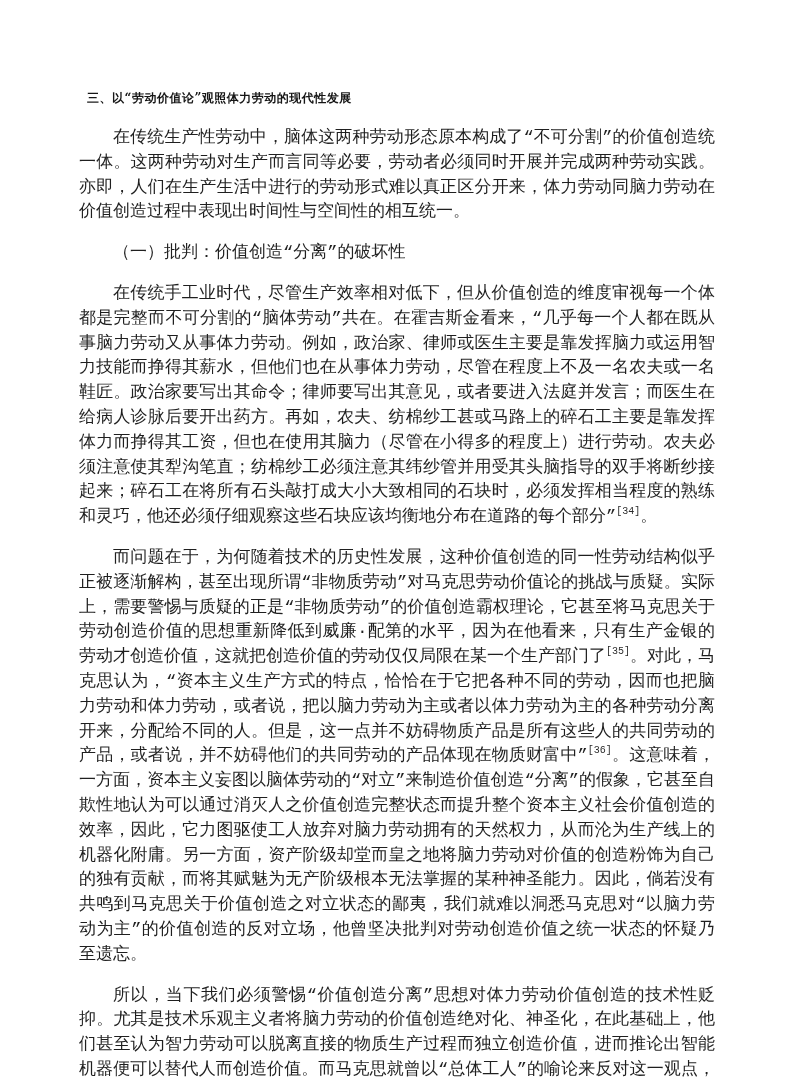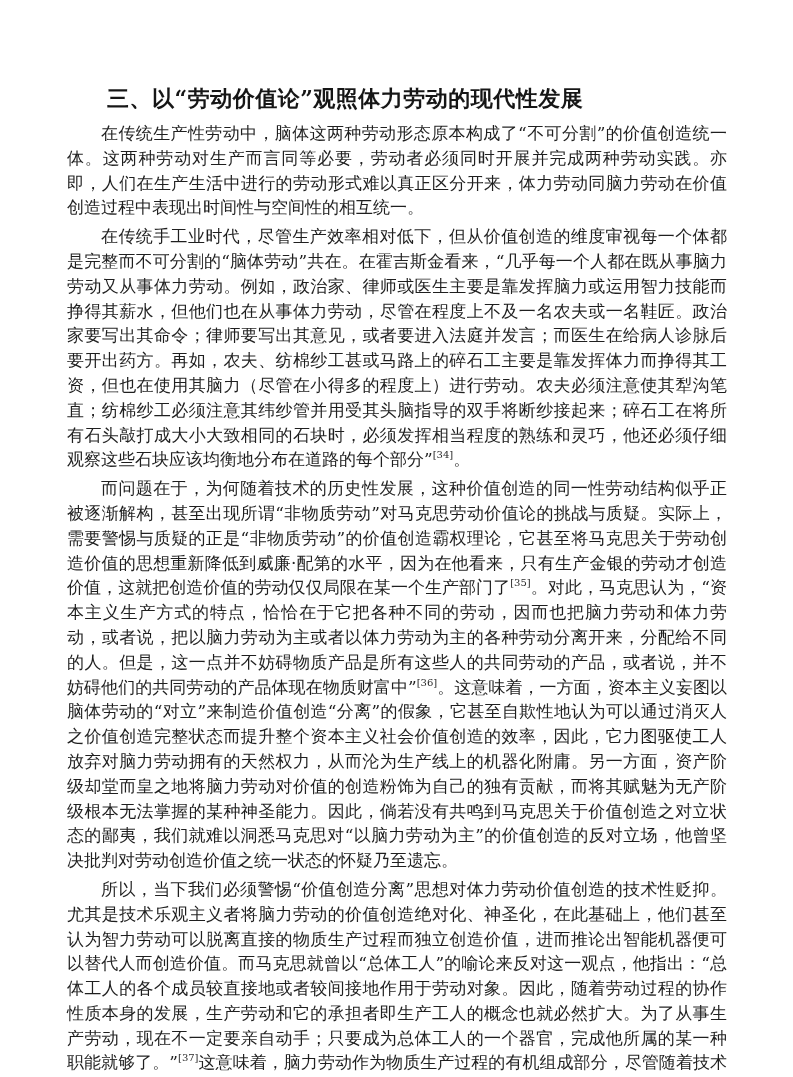--- a/index.html
+++ b/index.html
@@ -16,54 +16,56 @@
   }
   .page {
     box-sizing: border-box;
     width: 793px;
     height: 1077px;
     padding: 86px 62px 0 63px;
     background: #ffffff;
   }
   .heading {
     margin: 0 0 11px 0;
-    font-size: 22px;
+    font-size: 12px;
     font-weight: bold;
     line-height: 24px;
     text-indent: 2em;
     letter-spacing: 0.5px;
     color: #161616;
   }
   .para {
-    margin: 4px;
+    margin: 16px;
     font-size: 17px;
     line-height: 24.8px;
     text-align: justify;
     text-justify: inter-ideograph;
     text-indent: 2em;
     word-break: break-all;
     color: #1f1f1f;
+    font-family: Liberation Mono, monospace;
   }
   .fn {
     font-size: 10px;
     line-height: 0;
     vertical-align: super;
     letter-spacing: 0;
     color: #2a2a2a;
   }
 </style>
 </head>
 <body>
 
 <div class="page">
 
   <h2 class="heading">三、以“劳动价值论”观照体力劳动的现代性发展</h2>
 
   <p class="para"><span>在传统生产性劳动中，脑体这两种劳动形态原本构成了“不可分割”的价值创造统一体。这两种劳动对生产而言同等必要，劳动者必须同时开展并完成两种劳动实践。亦即，人们在生产生活中进行的劳动形式难以真正区分开来，体力劳动同脑力劳动在价值创造过程中表现出时间性与空间性的相互统一。</span></p>
 
+  <p class="para"><span>（一）批判：价值创造“分离”的破坏性</span></p>
 
   <p class="para"><span>在传统手工业时代，尽管生产效率相对低下，但从价值创造的维度审视每一个体都是完整而不可分割的“脑体劳动”共在。在霍吉斯金看来，“几乎每一个人都在既从事脑力劳动又从事体力劳动。例如，政治家、律师或医生主要是靠发挥脑力或运用智力技能而挣得其薪水，但他们也在从事体力劳动，尽管在程度上不及一名农夫或一名鞋匠。政治家要写出其命令；律师要写出其意见，或者要进入法庭并发言；而医生在给病人诊脉后要开出药方。再如，农夫、纺棉纱工甚或马路上的碎石工主要是靠发挥体力而挣得其工资，但也在使用其脑力（尽管在小得多的程度上）进行劳动。农夫必须注意使其犁沟笔直；纺棉纱工必须注意其纬纱管并用受其头脑指导的双手将断纱接起来；碎石工在将所有石头敲打成大小大致相同的石块时，必须发挥相当程度的熟练和灵巧，他还必须仔细观察这些石块应该均衡地分布在道路的每个部分”</span><sup class="fn">[34]</sup><span>。</span></p>
 
   <p class="para"><span>而问题在于，为何随着技术的历史性发展，这种价值创造的同一性劳动结构似乎正被逐渐解构，甚至出现所谓“非物质劳动”对马克思劳动价值论的挑战与质疑。实际上，需要警惕与质疑的正是“非物质劳动”的价值创造霸权理论，它甚至将马克思关于劳动创造价值的思想重新降低到威廉·配第的水平，因为在他看来，只有生产金银的劳动才创造价值，这就把创造价值的劳动仅仅局限在某一个生产部门了</span><sup class="fn">[35]</sup><span>。对此，马克思认为，“资本主义生产方式的特点，恰恰在于它把各种不同的劳动，因而也把脑力劳动和体力劳动，或者说，把以脑力劳动为主或者以体力劳动为主的各种劳动分离开来，分配给不同的人。但是，这一点并不妨碍物质产品是所有这些人的共同劳动的产品，或者说，并不妨碍他们的共同劳动的产品体现在物质财富中”</span><sup class="fn">[36]</sup><span>。这意味着，一方面，资本主义妄图以脑体劳动的“对立”来制造价值创造“分离”的假象，它甚至自欺性地认为可以通过消灭人之价值创造完整状态而提升整个资本主义社会价值创造的效率，因此，它力图驱使工人放弃对脑力劳动拥有的天然权力，从而沦为生产线上的机器化附庸。另一方面，资产阶级却堂而皇之地将脑力劳动对价值的创造粉饰为自己的独有贡献，而将其赋魅为无产阶级根本无法掌握的某种神圣能力。因此，倘若没有共鸣到马克思关于价值创造之对立状态的鄙夷，我们就难以洞悉马克思对“以脑力劳动为主”的价值创造的反对立场，他曾坚决批判对劳动创造价值之统一状态的怀疑乃至遗忘。</span></p>
 
   <p class="para"><span>所以，当下我们必须警惕“价值创造分离”思想对体力劳动价值创造的技术性贬抑。尤其是技术乐观主义者将脑力劳动的价值创造绝对化、神圣化，在此基础上，他们甚至认为智力劳动可以脱离直接的物质生产过程而独立创造价值，进而推论出智能机器便可以替代人而创造价值。而马克思就曾以“总体工人”的喻论来反对这一观点，他指出：“总体工人的各个成员较直接地或者较间接地作用于劳动对象。因此，随着劳动过程的协作性质本身的发展，生产劳动和它的承担者即生产工人的概念也就必然扩大。为了从事生产劳动，现在不一定要亲自动手；只要成为总体工人的一个器官，完成他所属的某一种职能就够了。”</span><sup class="fn">[37]</sup><span>这意味着，脑力劳动作为物质生产过程的有机组成部分，尽管随着技术发展而日益呈现出其价值创造相对“独特”的一面，但其最终的价值创造并不能完全“独立”。因为，脑力劳动的特殊之处决定我们无法以社会必要劳动时间来进行考察，甚至，有的知识产品可能是数十年甚至数百年知识劳动的结晶，有的则可能在偶然的瞬间就产生出来。孤立地看待这种纯粹的智力劳动产品，其价值量根本无法用劳动时间来衡量</span></p>
 
 </div>
 
 </body></html>

